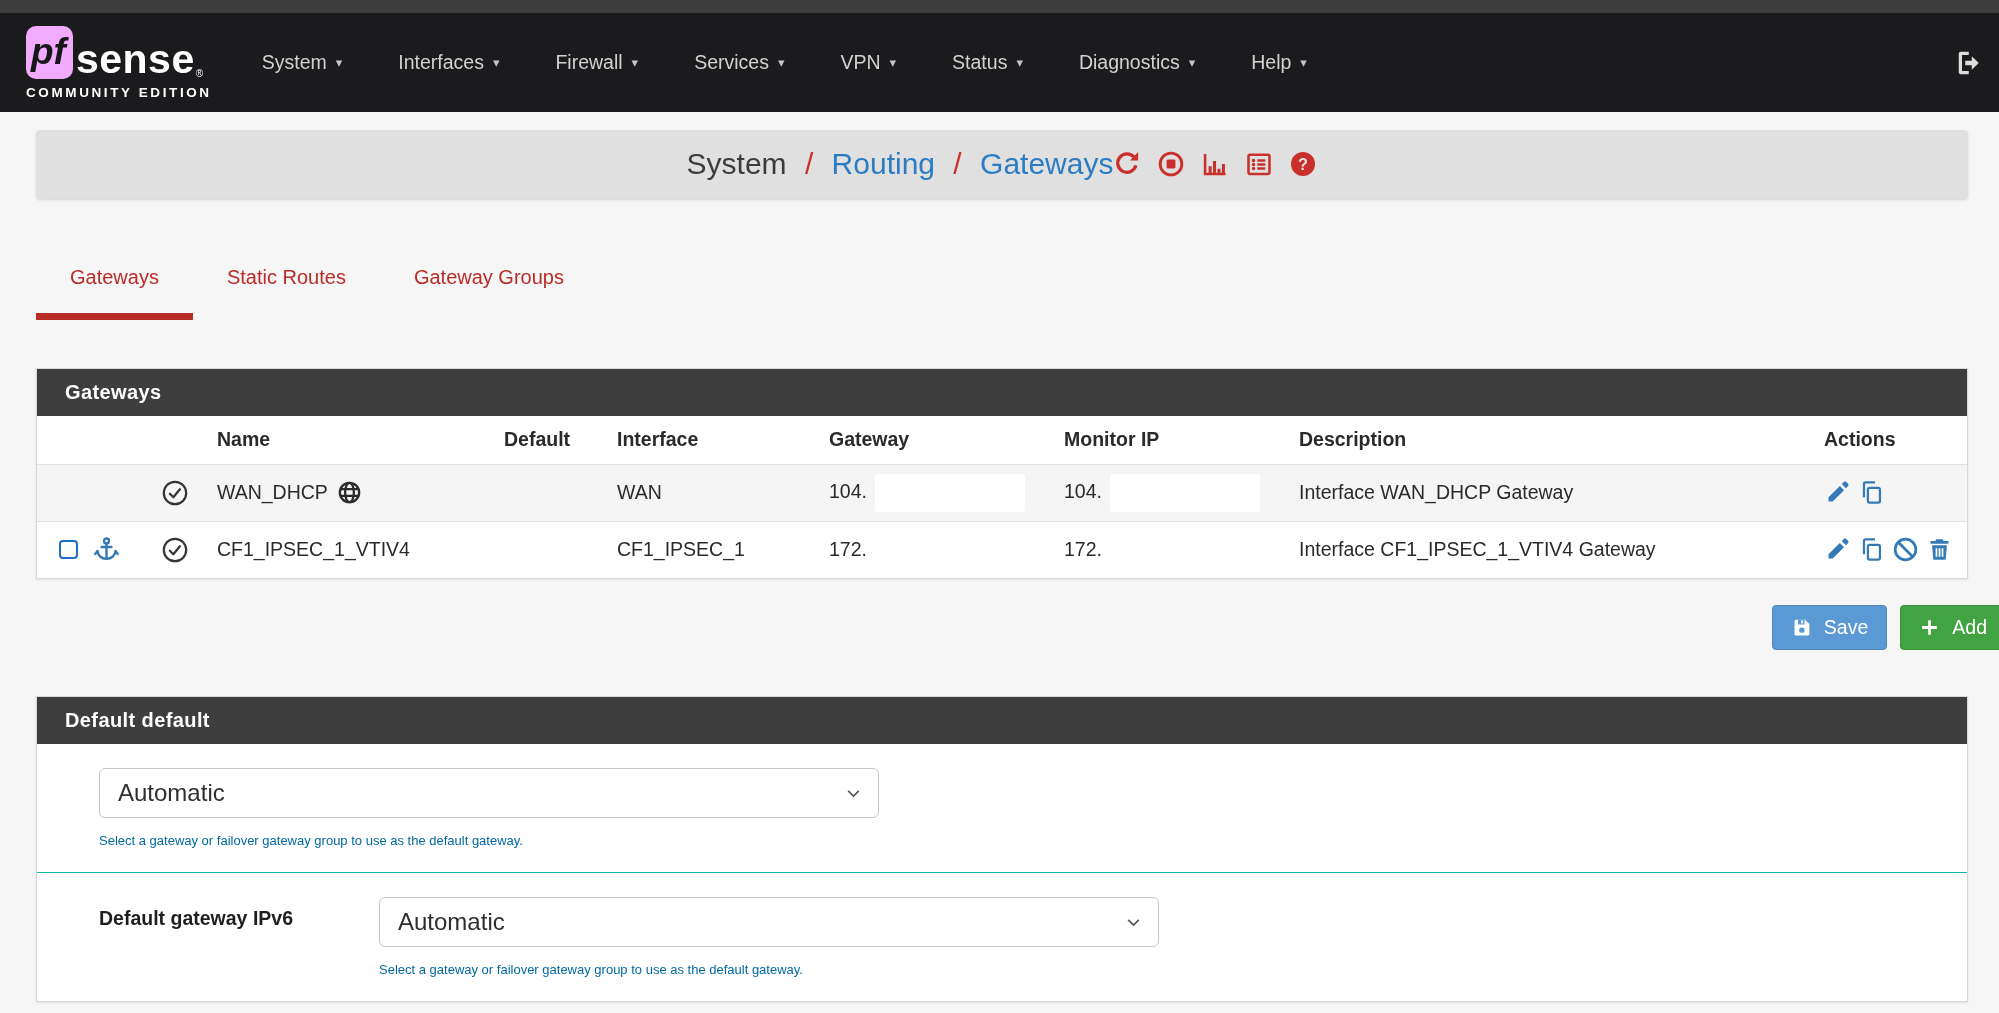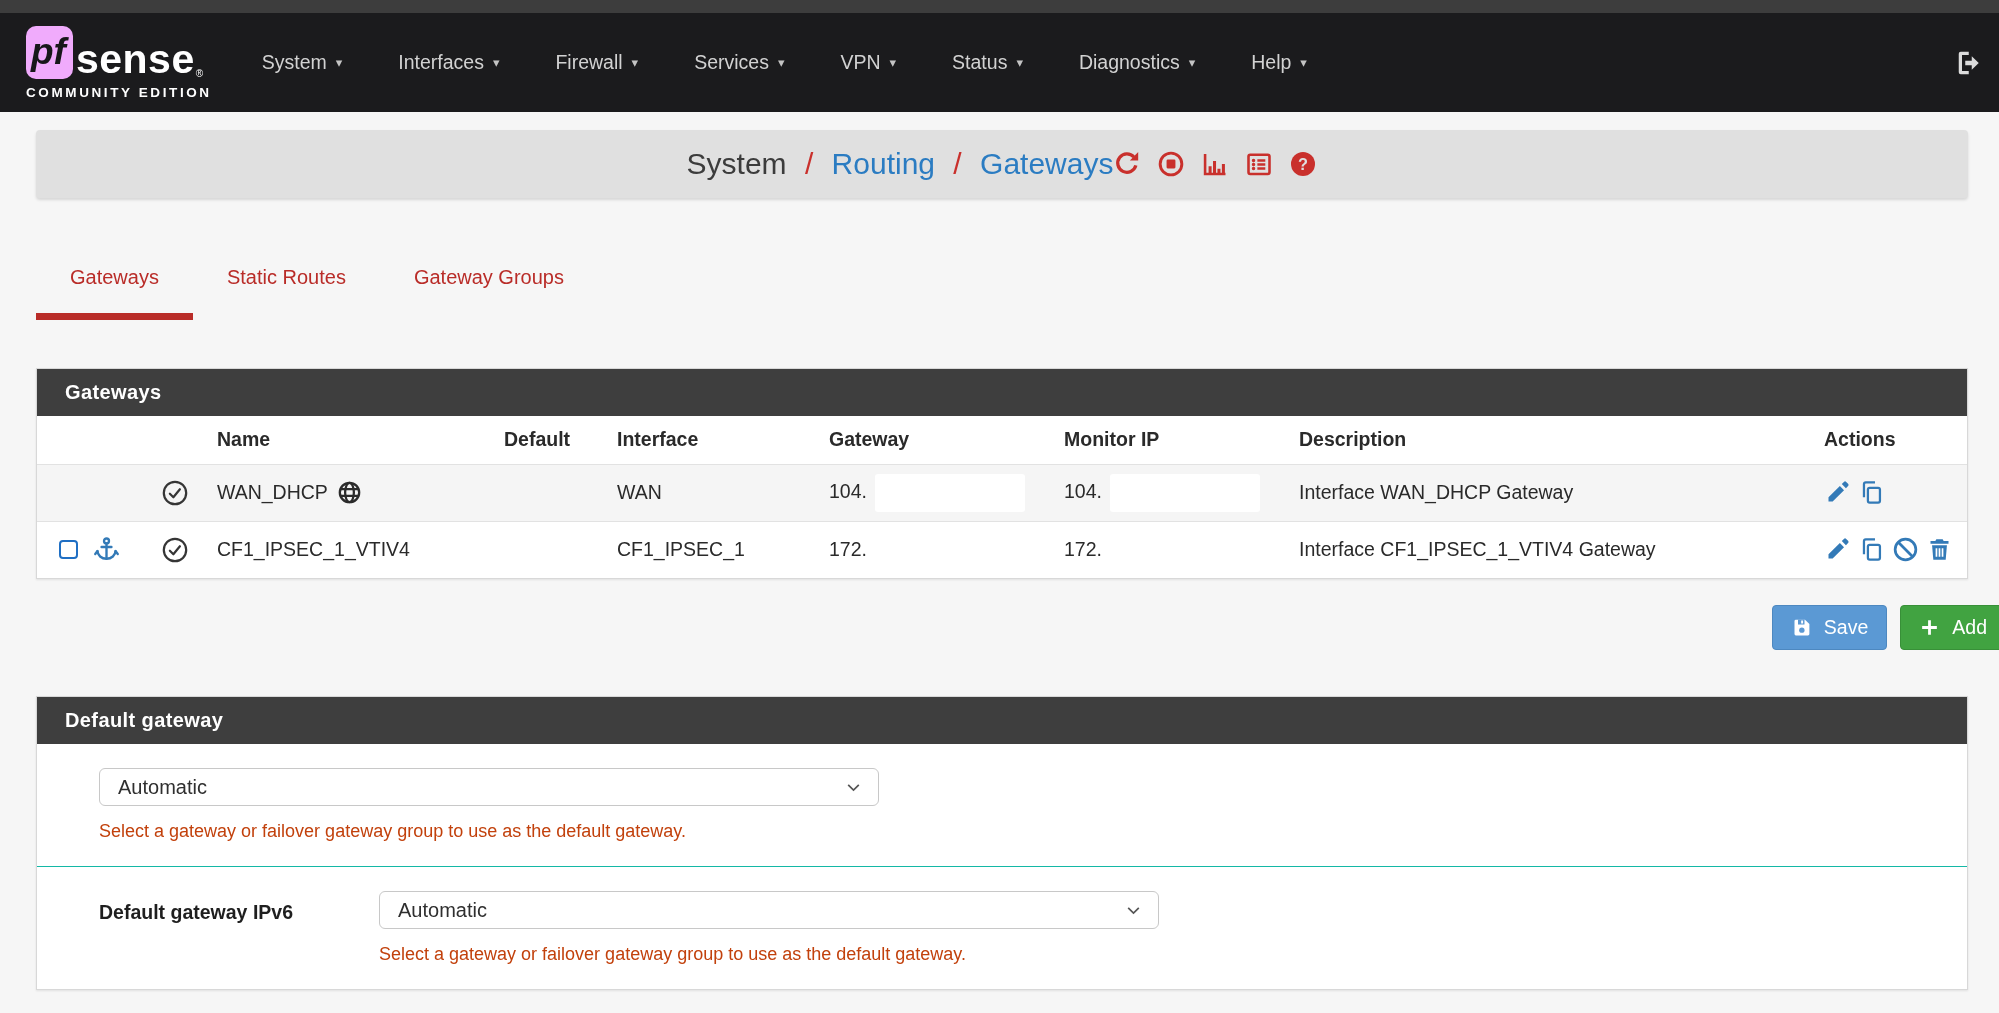--- a/index.html
+++ b/index.html
@@ -104,27 +104,27 @@
   }
   .btn svg { width: 21px; height: 21px; }
   .btn-save { background: #5b99d4; border-color: #4d88c0; }
   .btn-add  { background: #41a341; border-color: #389038; padding-right: 58px; }
 
   
   .form-row { padding: 24px 0 24px 62px; display: flex; }
   .form-row + .form-row { border-top: 1px solid #14b8a6; }
   .form-label { width: 280px; font-weight: bold; font-size: 19.5px; padding-top: 10px; color: #1f1f1f; }
   .select {
-    width: 780px; height: 38px;
+    width: 780px; height: 50px;
     border: 1px solid #c8c8c8; border-radius: 6px; background: #fff;
     display: flex; align-items: center; justify-content: space-between;
-    padding: 0 16px 0 18px; font-size: 20px; color: #2f2f2f; cursor: pointer;
+    padding: 0 16px 0 18px; font-size: 24px; color: #2f2f2f; cursor: pointer;
   }
   .select svg { width: 17px; height: 17px; }
-  .help { margin-top: 15px; font-size: 18px; color: #c2410c; }
+  .help { margin-top: 15px; font-size: 13px; color: #0369a1; }
 </style>
 </head>
 <body>
 
 <div class="topstrip"></div>
 
 <header class="navbar">
   <div class="logo">
     <div class="logo-line">
       <span class="logo-pf">pf</span>
@@ -361,21 +361,21 @@
     </button>
     <button class="btn btn-add">
       <svg viewBox="0 0 24 24">
           <path fill="#fff" d="M10.4 3.6h3.2v6.8h6.8v3.2h-6.8v6.8h-3.2v-6.8H3.6v-3.2h6.8z"></path>
         </svg>
       <span>Add</span>
     </button>
   </div>
 
   <section class="panel" style="margin-top:46px;">
-    <div class="panel-title">Default gateway</div>
+    <div class="panel-title">Default default</div>
     <div>
       <div class="form-row">
         <div>
           <div class="select">
             <span>Automatic</span>
             <svg viewBox="0 0 16 16" fill="none" stroke="#555" stroke-width="1.6">
                 <path d="M3 5.5l5 5 5-5"></path>
               </svg>
           </div>
           <div class="help">Select a gateway or failover gateway group to use as the default gateway.</div>

